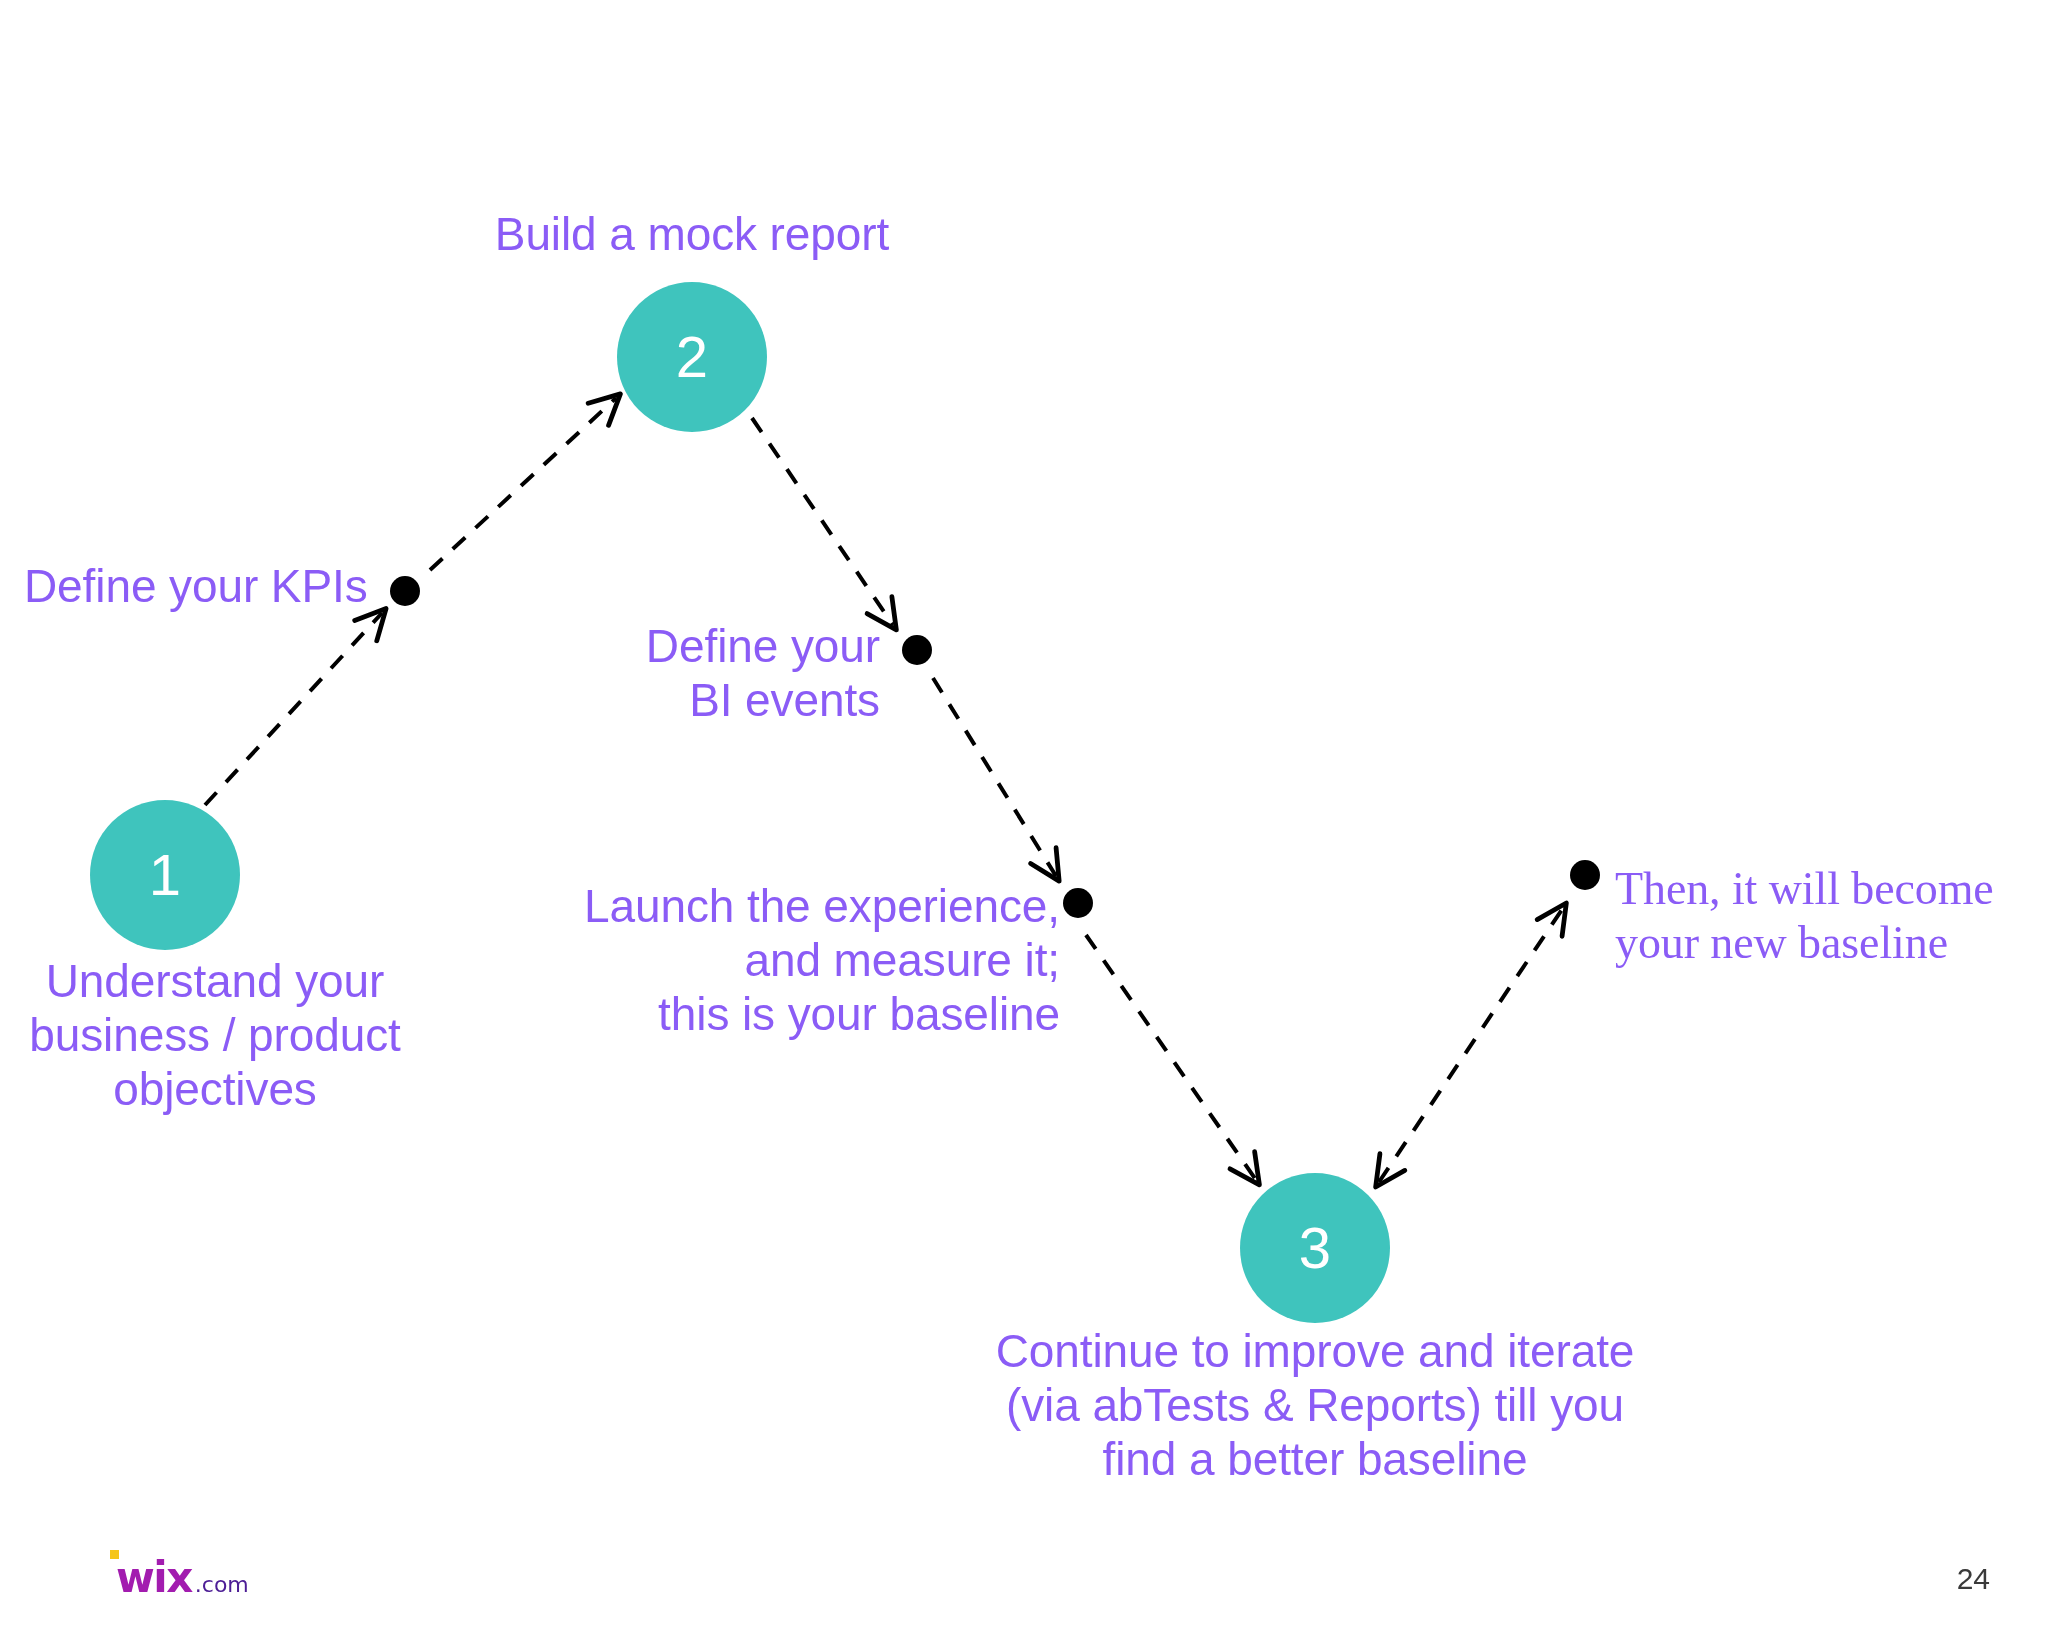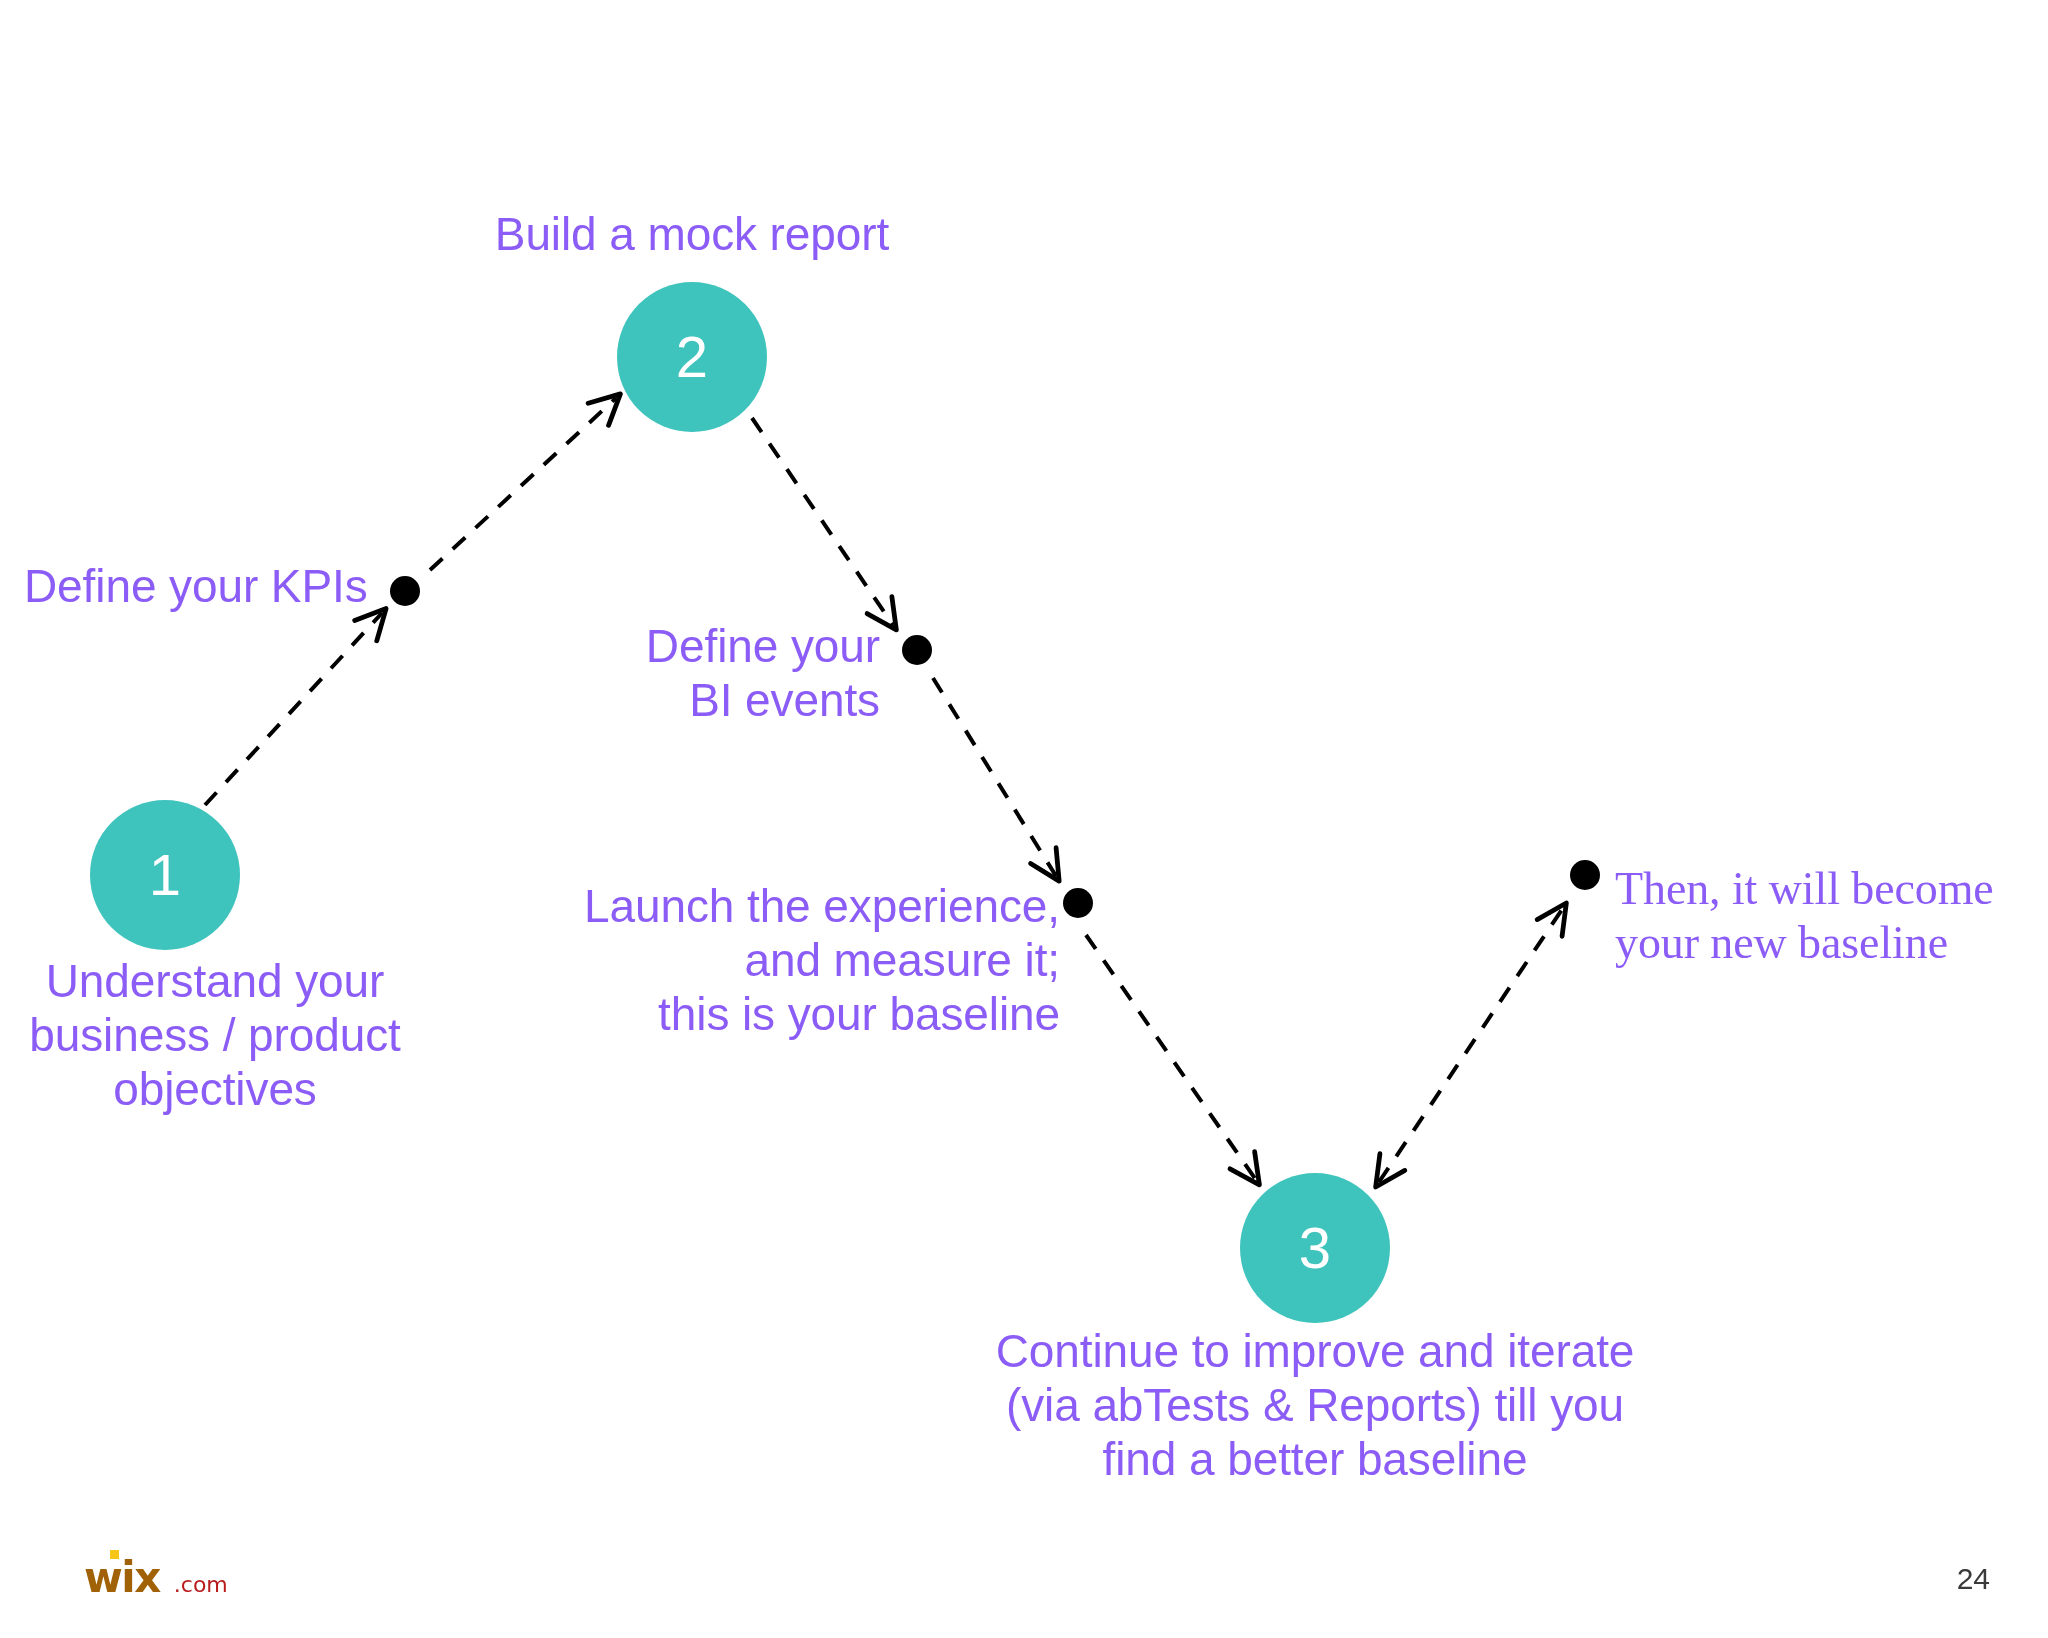--- a/index.html
+++ b/index.html
@@ -70,36 +70,37 @@
     bottom: 36px;
     display: flex;
     align-items: baseline;
     user-select: none;
   }
   #wix-logo .wix-mark {
     position: relative;
     font-size: 42px;
     font-weight: 700;
     letter-spacing: -1.5px;
-    color: #a16207;
+    color: #a21caf;
     font-family: "DejaVu Sans", sans-serif;
+    margin-left: 32px;
   }
   #wix-logo .wix-dot {
     position: absolute;
     width: 9px;
     height: 9px;
     background: #f5c518;
     left: 26px;
     top: -3px;
   }
   #wix-logo .wix-com {
     font-size: 22px;
-    color: #b91c1c;
+    color: #4c1d95;
     letter-spacing: 0px;
-    margin-left: 14px;
+    margin-left: 3px;
     font-family: "DejaVu Sans", sans-serif;
   }
 </style>
 </head>
 <body>
 
 <div id="slide">
 
   <svg id="wires" viewBox="0 0 2048 1638" width="2048" height="1638" xmlns="http://www.w3.org/2000/svg">
     <defs>

